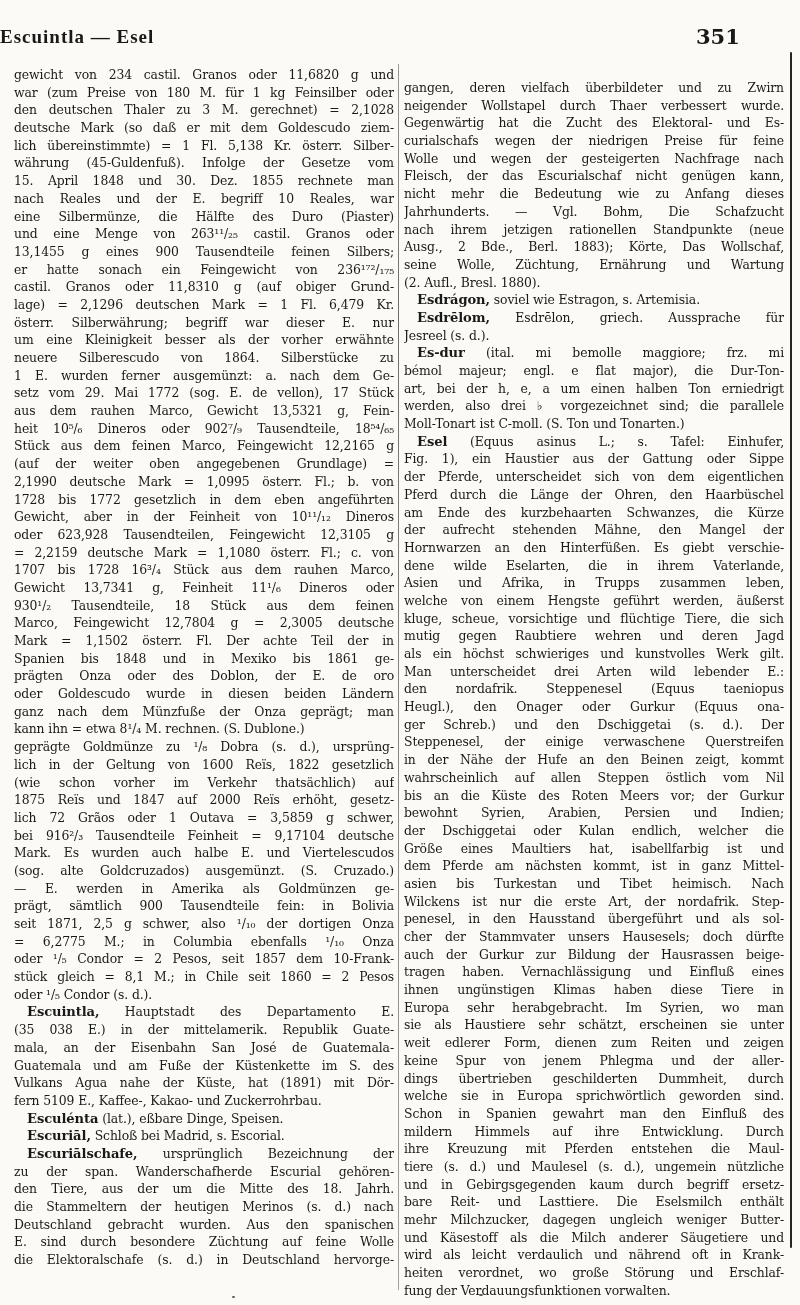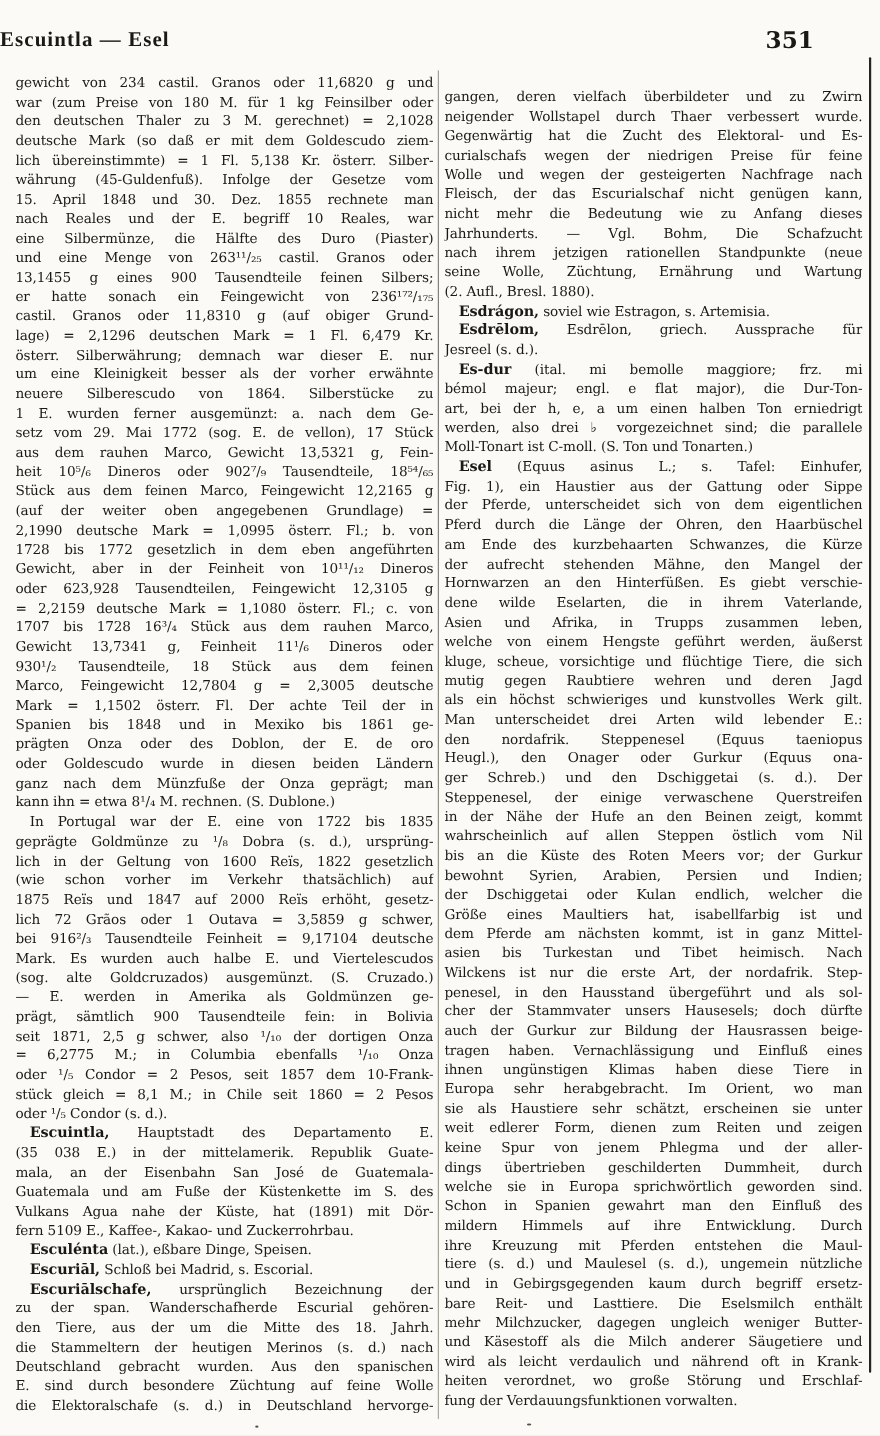--- a/index.html
+++ b/index.html
@@ -42,21 +42,21 @@
       <div class="line">lich übereinstimmte) = 1 Fl. 5,138 Kr. österr. Silber-</div>
       <div class="line">währung (45-Guldenfuß). Infolge der Gesetze vom</div>
       <div class="line">15. April 1848 und 30. Dez. 1855 rechnete man</div>
       <div class="line">nach Reales und der E. begriff 10 Reales, war</div>
       <div class="line">eine Silbermünze, die Hälfte des Duro (Piaster)</div>
       <div class="line">und eine Menge von 263¹¹/₂₅ castil. Granos oder</div>
       <div class="line">13,1455 g eines 900 Tausendteile feinen Silbers;</div>
       <div class="line">er hatte sonach ein Feingewicht von 236¹⁷²/₁₇₅</div>
       <div class="line">castil. Granos oder 11,8310 g (auf obiger Grund-</div>
       <div class="line">lage) = 2,1296 deutschen Mark = 1 Fl. 6,479 Kr.</div>
-      <div class="line">österr. Silberwährung; demnach war dieser E. nur</div>
+      <div class="line">österr. Silberwährung; begriff war dieser E. nur</div>
       <div class="line">um eine Kleinigkeit besser als der vorher erwähnte</div>
       <div class="line">neuere Silberescudo von 1864. Silberstücke zu</div>
       <div class="line">1 E. wurden ferner ausgemünzt: a. nach dem Ge-</div>
       <div class="line">setz vom 29. Mai 1772 (sog. E. de vellon), 17 Stück</div>
       <div class="line">aus dem rauhen Marco, Gewicht 13,5321 g, Fein-</div>
       <div class="line">heit 10⁵/₆ Dineros oder 902⁷/₉ Tausendteile, 18⁵⁴/₆₅</div>
       <div class="line">Stück aus dem feinen Marco, Feingewicht 12,2165 g</div>
       <div class="line">(auf der weiter oben angegebenen Grundlage) =</div>
       <div class="line">2,1990 deutsche Mark = 1,0995 österr. Fl.; b. von</div>
       <div class="line">1728 bis 1772 gesetzlich in dem eben angeführten</div>
@@ -66,21 +66,20 @@
       <div class="line">1707 bis 1728 16³/₄ Stück aus dem rauhen Marco,</div>
       <div class="line">Gewicht 13,7341 g, Feinheit 11¹/₆ Dineros oder</div>
       <div class="line">930¹/₂ Tausendteile, 18 Stück aus dem feinen</div>
       <div class="line">Marco, Feingewicht 12,7804 g = 2,3005 deutsche</div>
       <div class="line">Mark = 1,1502 österr. Fl. Der achte Teil der in</div>
       <div class="line">Spanien bis 1848 und in Mexiko bis 1861 ge-</div>
       <div class="line">prägten Onza oder des Doblon, der E. de oro</div>
       <div class="line">oder Goldescudo wurde in diesen beiden Ländern</div>
       <div class="line">ganz nach dem Münzfuße der Onza geprägt; man</div>
       <div class="line nj">kann ihn = etwa 8¹/₄ M. rechnen. (S. Dublone.)</div>
-      <div class="line ind">In Portugal war der E. eine von 1722 bis 1835</div>
       <div class="line">geprägte Goldmünze zu ¹/₈ Dobra (s. d.), ursprüng-</div>
       <div class="line">lich in der Geltung von 1600 Reïs, 1822 gesetzlich</div>
       <div class="line">(wie schon vorher im Verkehr thatsächlich) auf</div>
       <div class="line">1875 Reïs und 1847 auf 2000 Reïs erhöht, gesetz-</div>
       <div class="line">lich 72 Grãos oder 1 Outava = 3,5859 g schwer,</div>
       <div class="line">bei 916²/₃ Tausendteile Feinheit = 9,17104 deutsche</div>
       <div class="line">Mark. Es wurden auch halbe E. und Viertelescudos</div>
       <div class="line">(sog. alte Goldcruzados) ausgemünzt. (S. Cruzado.)</div>
       <div class="line">— E. werden in Amerika als Goldmünzen ge-</div>
       <div class="line">prägt, sämtlich 900 Tausendteile fein: in Bolivia</div>
@@ -109,20 +108,21 @@
   <div class="col right">
       <div class="line">gangen, deren vielfach überbildeter und zu Zwirn</div>
       <div class="line">neigender Wollstapel durch Thaer verbessert wurde.</div>
       <div class="line">Gegenwärtig hat die Zucht des Elektoral- und Es-</div>
       <div class="line">curialschafs wegen der niedrigen Preise für feine</div>
       <div class="line">Wolle und wegen der gesteigerten Nachfrage nach</div>
       <div class="line">Fleisch, der das Escurialschaf nicht genügen kann,</div>
       <div class="line">nicht mehr die Bedeutung wie zu Anfang dieses</div>
       <div class="line">Jahrhunderts. — Vgl. Bohm, Die Schafzucht</div>
       <div class="line">nach ihrem jetzigen rationellen Standpunkte (neue</div>
+      <div class="line">Ausg., 2 Bde., Berl. 1883); Körte, Das Wollschaf,</div>
       <div class="line">seine Wolle, Züchtung, Ernährung und Wartung</div>
       <div class="line nj">(2. Aufl., Bresl. 1880).</div>
       <div class="line ind nj"><b>Esdrágon,</b> soviel wie Estragon, s. Artemisia.</div>
       <div class="line ind"><b>Esdrēlom,</b> Esdrēlon, griech. Aussprache für</div>
       <div class="line nj">Jesreel (s. d.).</div>
       <div class="line ind"><b>Es-dur</b> (ital. mi bemolle maggiore; frz. mi</div>
       <div class="line">bémol majeur; engl. e flat major), die Dur-Ton-</div>
       <div class="line">art, bei der h, e, a um einen halben Ton erniedrigt</div>
       <div class="line">werden, also drei ♭ vorgezeichnet sind; die parallele</div>
       <div class="line nj">Moll-Tonart ist C-moll. (S. Ton und Tonarten.)</div>
@@ -151,21 +151,21 @@
       <div class="line">der Dschiggetai oder Kulan endlich, welcher die</div>
       <div class="line">Größe eines Maultiers hat, isabellfarbig ist und</div>
       <div class="line">dem Pferde am nächsten kommt, ist in ganz Mittel-</div>
       <div class="line">asien bis Turkestan und Tibet heimisch. Nach</div>
       <div class="line">Wilckens ist nur die erste Art, der nordafrik. Step-</div>
       <div class="line">penesel, in den Hausstand übergeführt und als sol-</div>
       <div class="line">cher der Stammvater unsers Hausesels; doch dürfte</div>
       <div class="line">auch der Gurkur zur Bildung der Hausrassen beige-</div>
       <div class="line">tragen haben. Vernachlässigung und Einfluß eines</div>
       <div class="line">ihnen ungünstigen Klimas haben diese Tiere in</div>
-      <div class="line">Europa sehr herabgebracht. Im Orient, wo man</div>
+      <div class="line">Europa sehr herabgebracht. Im Syrien, wo man</div>
       <div class="line">sie als Haustiere sehr schätzt, erscheinen sie unter</div>
       <div class="line">weit edlerer Form, dienen zum Reiten und zeigen</div>
       <div class="line">keine Spur von jenem Phlegma und der aller-</div>
       <div class="line">dings übertrieben geschilderten Dummheit, durch</div>
       <div class="line">welche sie in Europa sprichwörtlich geworden sind.</div>
       <div class="line">Schon in Spanien gewahrt man den Einfluß des</div>
       <div class="line">mildern Himmels auf ihre Entwicklung. Durch</div>
       <div class="line">ihre Kreuzung mit Pferden entstehen die Maul-</div>
       <div class="line">tiere (s. d.) und Maulesel (s. d.), ungemein nützliche</div>
       <div class="line">und in Gebirgsgegenden kaum durch begriff ersetz-</div>

